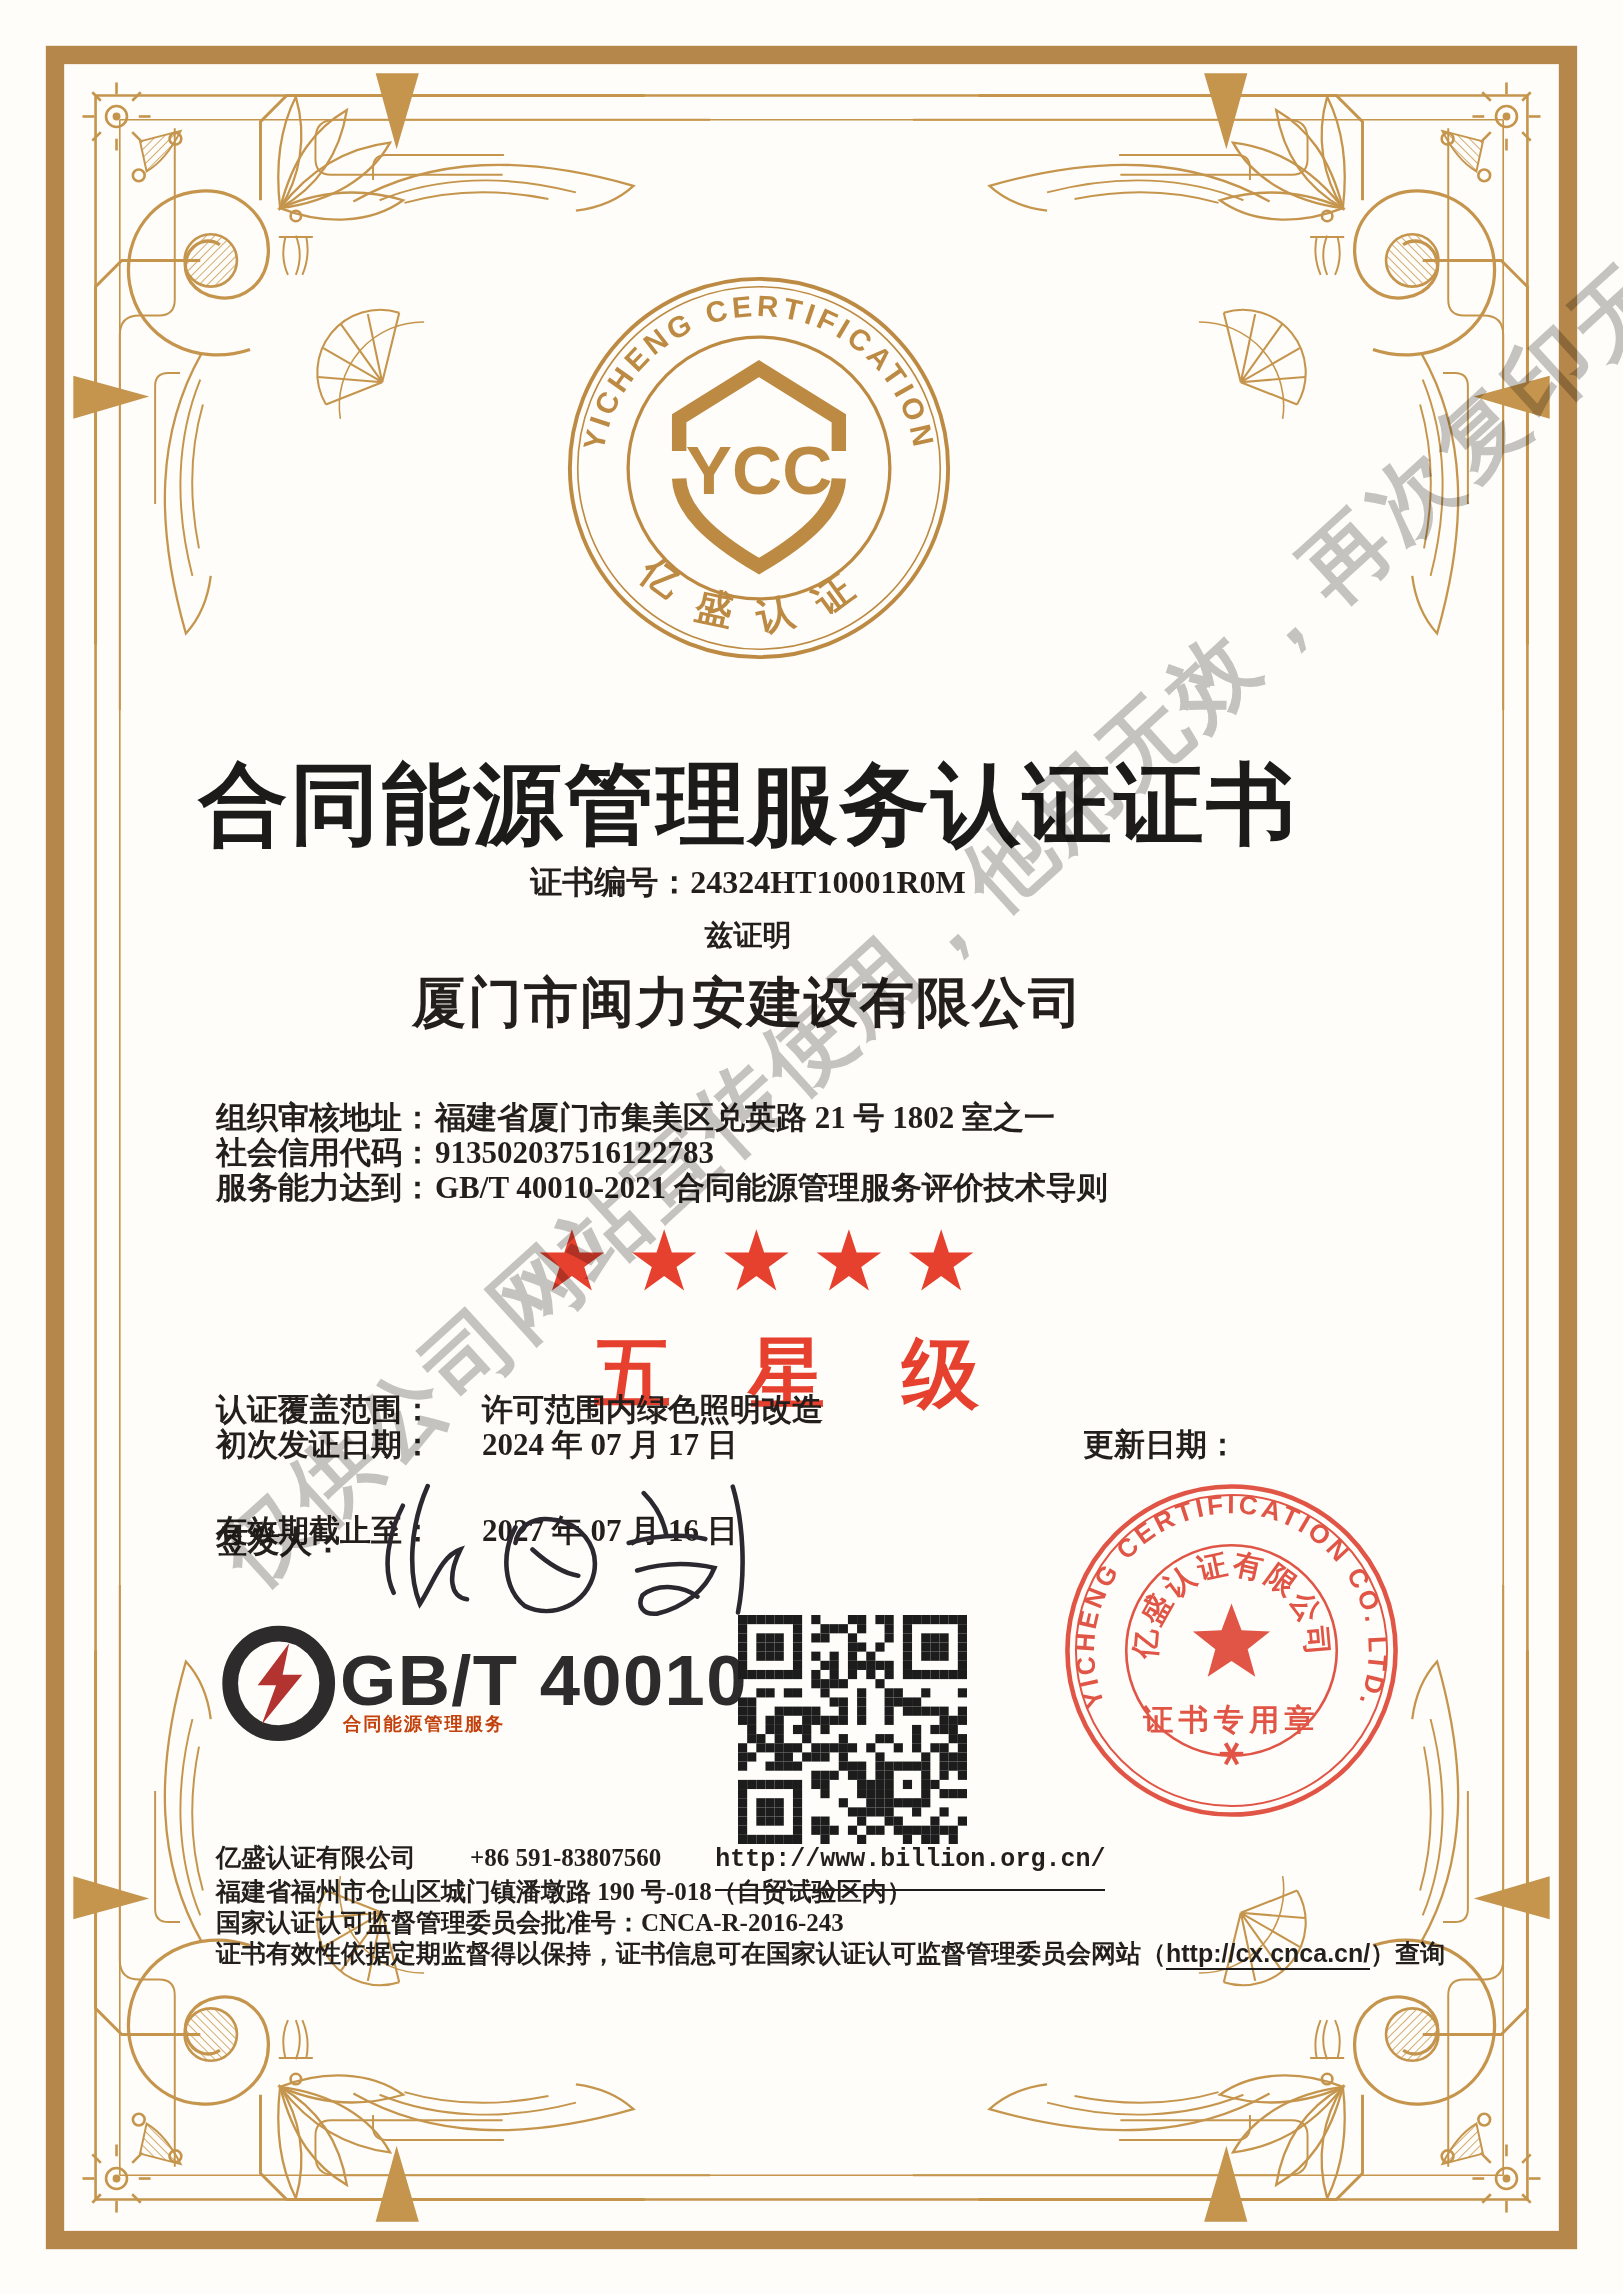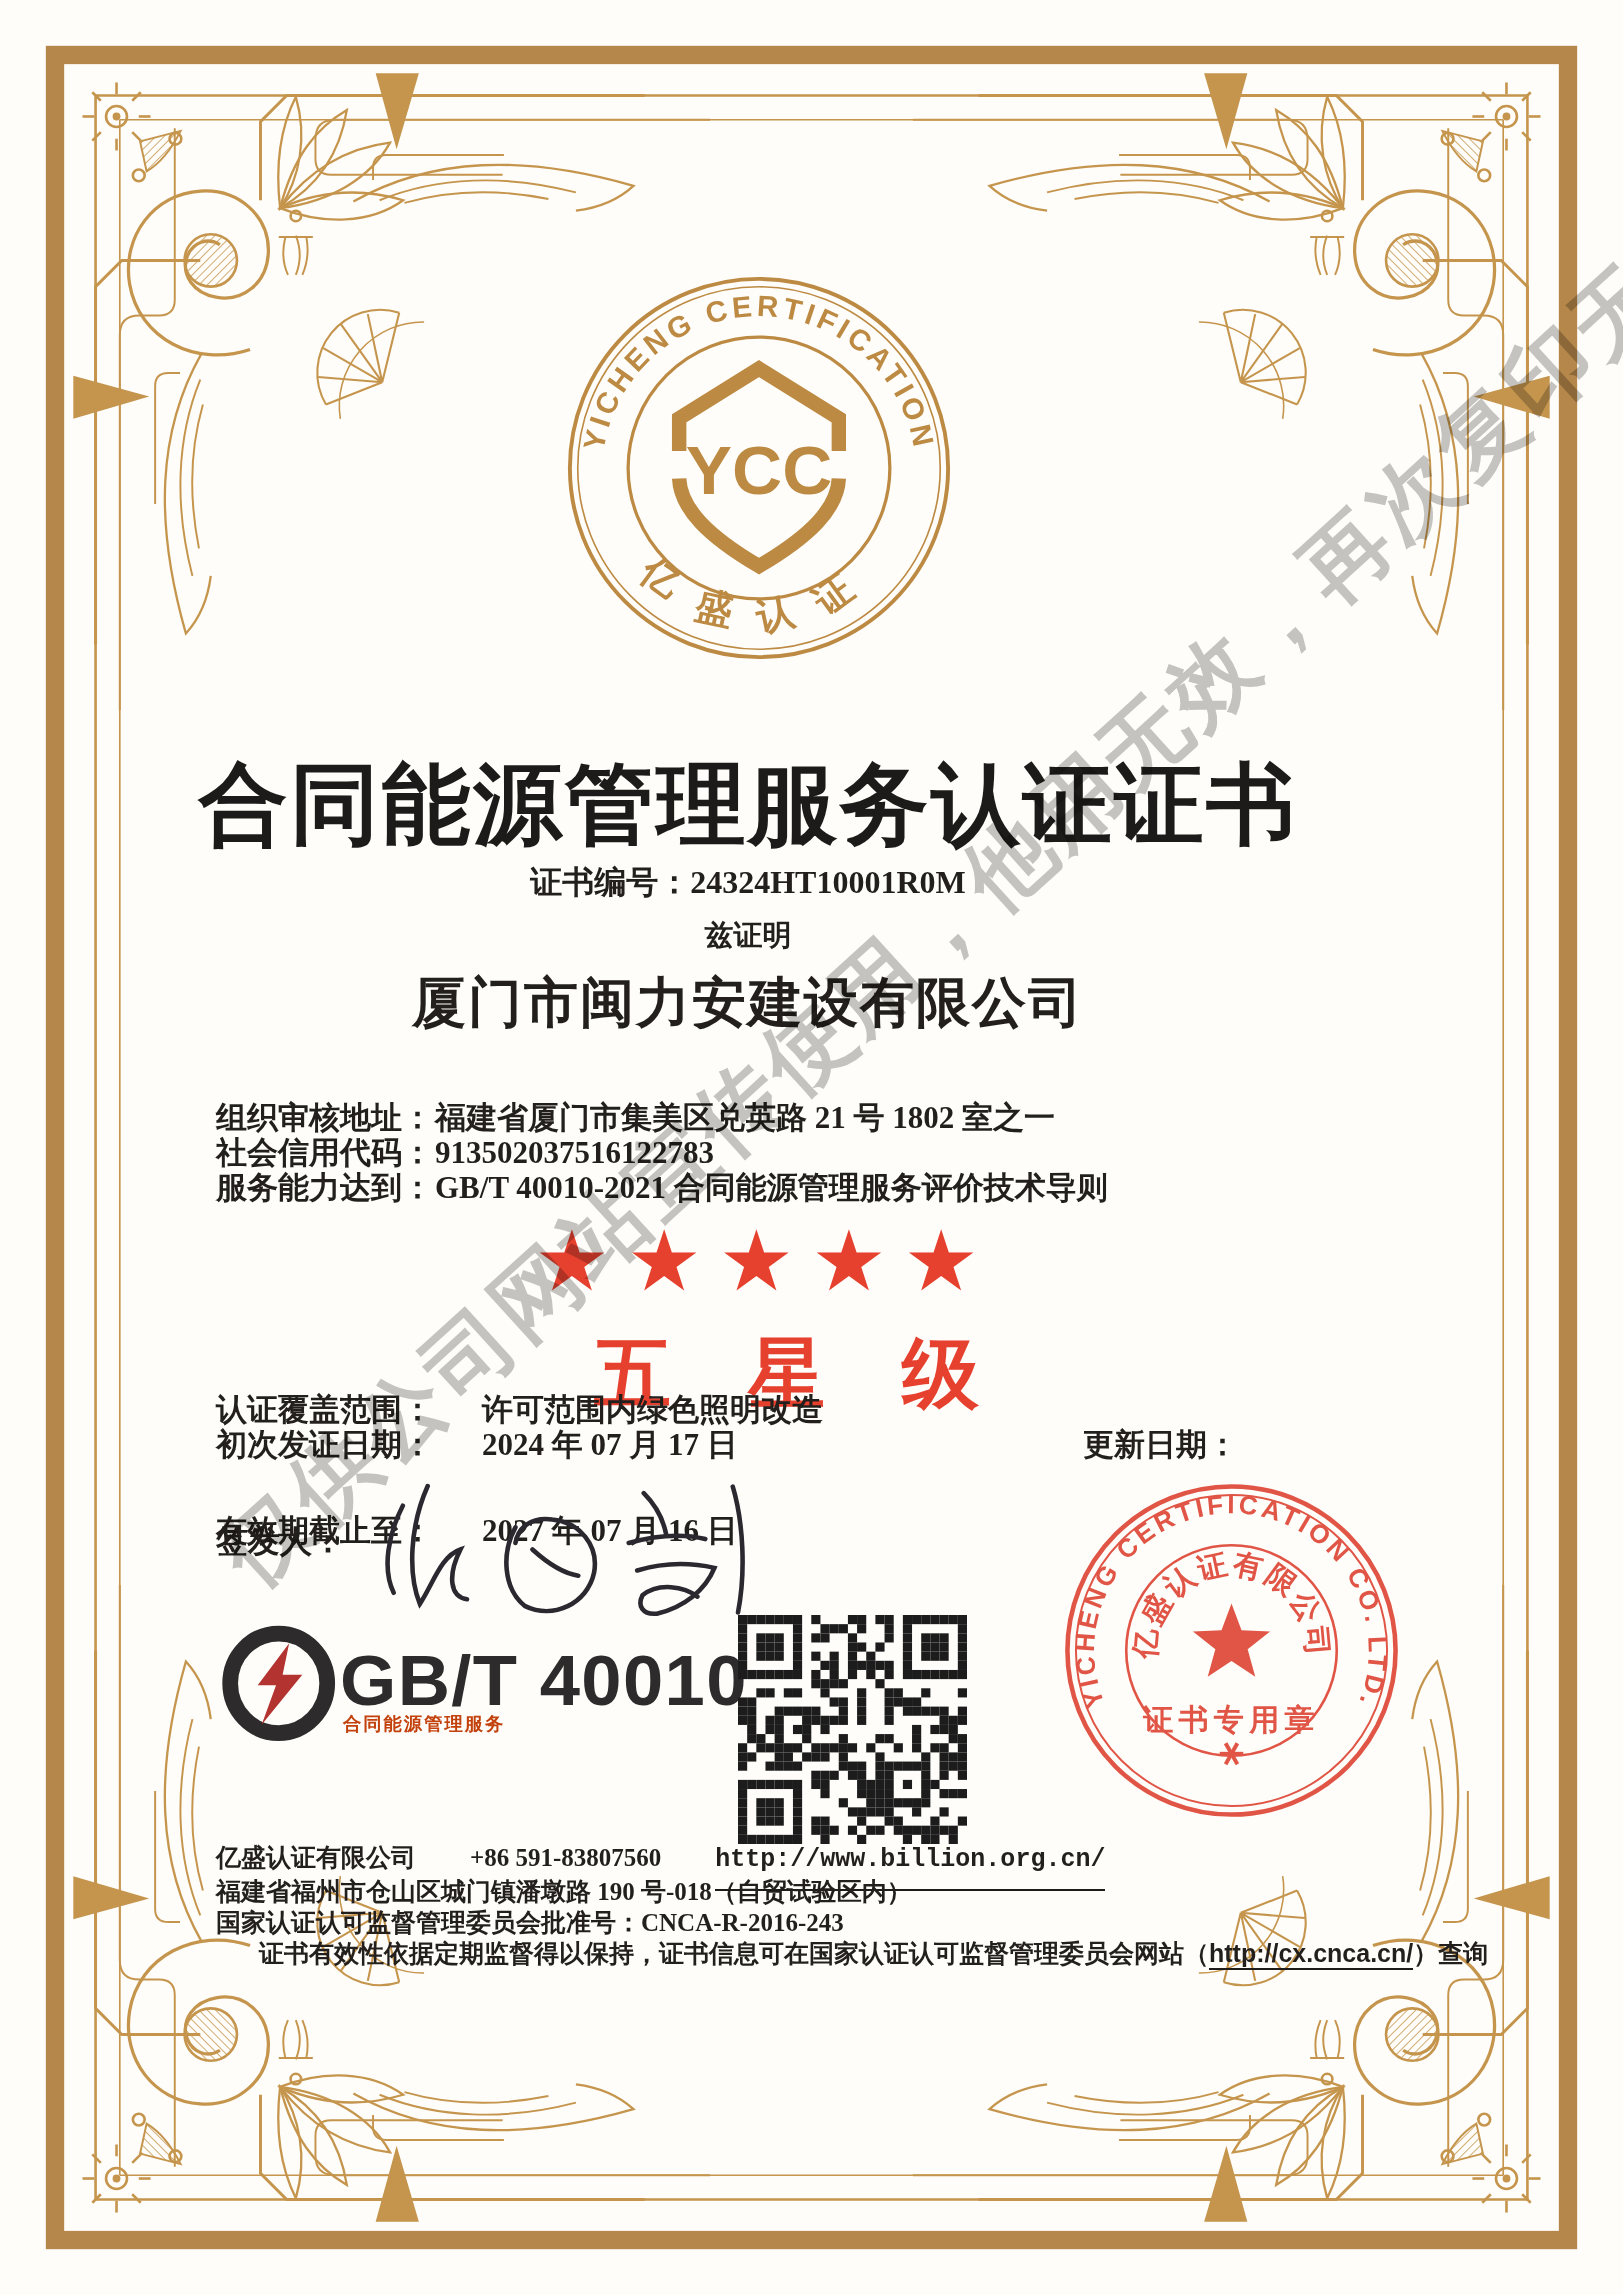--- a/index.html
+++ b/index.html
@@ -57,21 +57,21 @@
   .stamp-line{stroke:var(--stamp-red);fill:none;}
   .stamp-fill{fill:var(--stamp-red);}
   .stamp-text{fill:var(--stamp-red);font-weight:bold;}
   
   .foot{position:absolute;font-size:25px;font-weight:bold;white-space:nowrap;}
   .f1{left:216px;top:1841px;}
   .f1 .ph{margin-left:54px;}
   .f1 .url{margin-left:54px;border-bottom:2.6px solid #1e1c1a;padding-bottom:15px;font-family:Liberation Mono, monospace;font-weight:bold;text-align:right;}
   .f2{left:216px;top:1875px;}
   .f3{left:216px;top:1906px;}
-  .f4{left:216px;top:1937px;margin-left:43px;}
+  .f4{left:216px;top:1937px;}
   .f4 .url2{border-bottom:2px solid #1e1c1a;padding-bottom:0.7px;font-family:var(--sans);}
   
   .wm{position:absolute;left:196px;top:1525px;transform:rotate(-42.3deg);transform-origin:0 0;
       font-size:86px;letter-spacing:5.2px;font-weight:bold;font-family:var(--sans);
       color:var(--wm-gray);opacity:.58;mix-blend-mode:multiply;white-space:nowrap;z-index:60;}
   .qr{position:absolute;left:738px;top:1615px;}
 </style>
 </head>
 <body>
 

